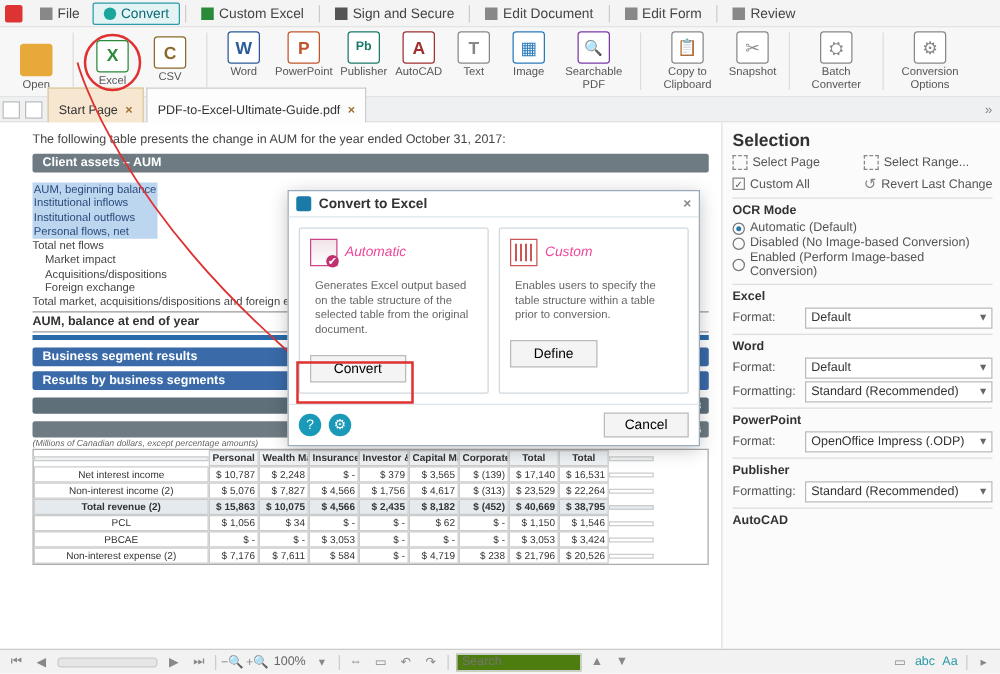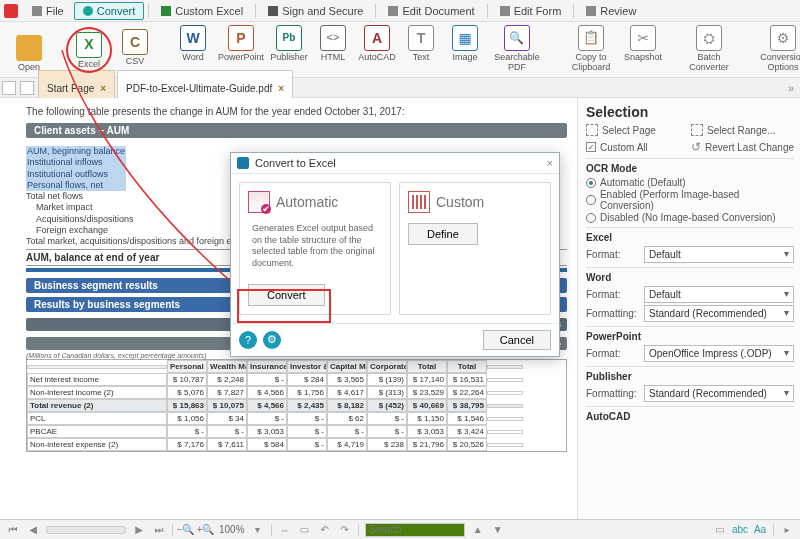--- a/index.html
+++ b/index.html
@@ -143,21 +143,21 @@
   .tbl13 {
     margin-top:6px; background:#5e6f7a; color:#fff; border-radius:2px;
     font-size:8px; padding:2px 6px 0 6px; text-align:right;
   }
   .tbl13 .hdr13 { display:flex; justify-content:flex-end; gap:22px; font-size:8px; padding-bottom:2px;}
   .tbl-grid {
     background:#fff; color:#333; font-size:8px; border:1px solid #aaa;
   }
   .tbl-grid .row { display:grid; grid-template-columns: 140px repeat(8, 40px) 36px; align-items:center;}
   .tbl-grid .row > div { border:0.5px solid #ccc; padding:1px 2px; text-align:right; overflow:hidden; white-space:nowrap;}
-  .tbl-grid .row > div:first-child{ text-align:left; }
+  .tbl-grid .row > div:first-child{ text-align:center; }
   .tbl-grid .hrow > div{ background:#eef2f4; font-weight:bold; text-align:center;}
   .tbl-grid .shade > div{ background:#f5f7f8;}
   .tbl-grid .sect > div{ background:#e4eaed; font-weight:bold;}
   .tbl-note { font-size:7px; font-style:italic; color:#666; margin-top:2px;}
 
   
   .anno-line {
     position:absolute; top:46px; left:52px; width:200px; height:250px;
     pointer-events:none; z-index:4;
   }
@@ -168,36 +168,36 @@
   }
 
   
   .dialog {
     position:absolute; top:152px; left:230px; width:330px;
     background:#fff; border:1px solid #9ab; box-shadow:0 3px 14px rgba(0,0,0,.25);
     z-index:50;
   }
   .dlg-title {
     display:flex; align-items:center; gap:6px; padding:4px 6px;
-    font-size:11px; border-bottom:1px solid #dde6ea;
+    font-size:11px; border-bottom:1px solid #dde6ea;font-weight:bold;
   }
   .dlg-title .dlg-ico { width:12px; height:12px; background:#1a7aa8; border-radius:2px;}
   .dlg-title .dlg-close { margin-left:auto; color:#888; cursor:pointer;}
   .dlg-body { display:flex; gap:8px; padding:8px; }
   .card {
     flex:1; border:1px solid #cfd8dc; border-radius:2px;
     padding:8px; display:flex; flex-direction:column; gap:6px;
   }
   .card-head { display:flex; align-items:center; gap:6px; }
   .card-ico { width:22px; height:22px; }
   .card-ico.auto { background:linear-gradient(#f2e4e8,#fff); border:1px solid #c48; position:relative;}
   .card-ico.auto::after{content:"✔"; position:absolute; right:-2px; bottom:-2px; font-size:9px; color:#fff; background:#c03070; border-radius:50%; width:10px; height:10px; display:flex; align-items:center; justify-content:center;}
   .card-ico.cust { background:#fff; border:1px solid #c55; position:relative;}
   .card-ico.cust::before{content:""; position:absolute; inset:3px; background:repeating-linear-gradient(90deg,#c55 0 2px,transparent 2px 4px);}
-  .card h3 { margin:0; font-size:14px; font-weight:normal; color:#737373;}
+  .card h3 { margin:0; font-size:11px; font-weight:normal; color:#ec4899;font-style:italic;}
   .card p { margin:4px; font-size:9px; color:#666; line-height:1.3;}
   .card-btn {
     margin-top:4px; align-self:flex-start;
     padding:4px 18px; font-size:11px;
     background:#f4f4f4; border:1px solid #bbb; cursor:pointer;
   }
   .dlg-footer {
     display:flex; align-items:center; gap:6px;
     padding:6px 8px; border-top:1px solid #dde6ea;
   }
@@ -320,24 +320,20 @@
       </div>
     <div class="ribbon-btn xl">
         <div class="ribbon-icon ic-ppt"></div>
         <span>PowerPoint</span>
       </div>
     <div class="ribbon-btn">
         <div class="ribbon-icon ic-pub"></div>
         <span>Publisher</span>
       </div>
     <div class="ribbon-btn">
-        <div class="ribbon-icon ic-html"></div>
-        <span>HTML</span>
-      </div>
-    <div class="ribbon-btn">
         <div class="ribbon-icon ic-acad"></div>
         <span>AutoCAD</span>
       </div>
     <div class="ribbon-btn">
         <div class="ribbon-icon ic-text"></div>
         <span>Text</span>
       </div>
     <div class="ribbon-btn">
         <div class="ribbon-icon ic-img"></div>
         <span>Image</span>
@@ -436,21 +432,21 @@
           <div>Corporate Support (1)</div>
           <div>Total</div>
           <div>Total</div>
           <div></div>
         </div>
         <div class="row">
           <div>Net interest income</div>
           <div>$ 10,787</div>
           <div>$ 2,248</div>
           <div>$ -</div>
-          <div>$ 284</div>
+          <div>$ 379</div>
           <div>$ 3,565</div>
           <div>$ (139)</div>
           <div>$ 17,140</div>
           <div>$ 16,531</div>
           <div></div>
         </div>
         <div class="row">
           <div>Non-interest income (2)</div>
           <div>$ 5,076</div>
           <div>$ 7,827</div>
@@ -535,25 +531,25 @@
     </div>
 
     <div class="section">
       <h5>OCR Mode</h5>
       <div class="radio-row">
           <span class="r on"></span>
           <span>Automatic (Default)</span>
         </div>
       <div class="radio-row">
           <span class="r"></span>
-          <span>Enabled (Perform Image-based Conversion)</span>
+          <span>Disabled (No Image-based Conversion)</span>
         </div>
       <div class="radio-row">
           <span class="r"></span>
-          <span>Disabled (No Image-based Conversion)</span>
+          <span>Enabled (Perform Image-based Conversion)</span>
         </div>
     </div>
 
     <div class="section">
       <h5>Excel</h5>
       <div class="field-row">
           <label>Format:</label>
           <div class="dropdown"><span>Default</span></div>
         </div>
     </div>
@@ -605,20 +601,21 @@
         <h3>Automatic</h3>
       </div>
       <p>Generates Excel output based on the table structure of the selected table from the original document.</p>
       <button class="card-btn"><span>Convert</span></button>
     </div>
     <div class="card">
       <div class="card-head">
         <div class="card-ico cust"></div>
         <h3>Custom</h3>
       </div>
+      <p>Enables users to specify the table structure within a table prior to conversion.</p>
       <button class="card-btn"><span>Define</span></button>
     </div>
   </div>
   <div class="dlg-footer">
     <div class="round">?</div>
     <div class="round">⚙</div>
     <button class="cancel"><span>Cancel</span></button>
   </div>
 </div>
 

